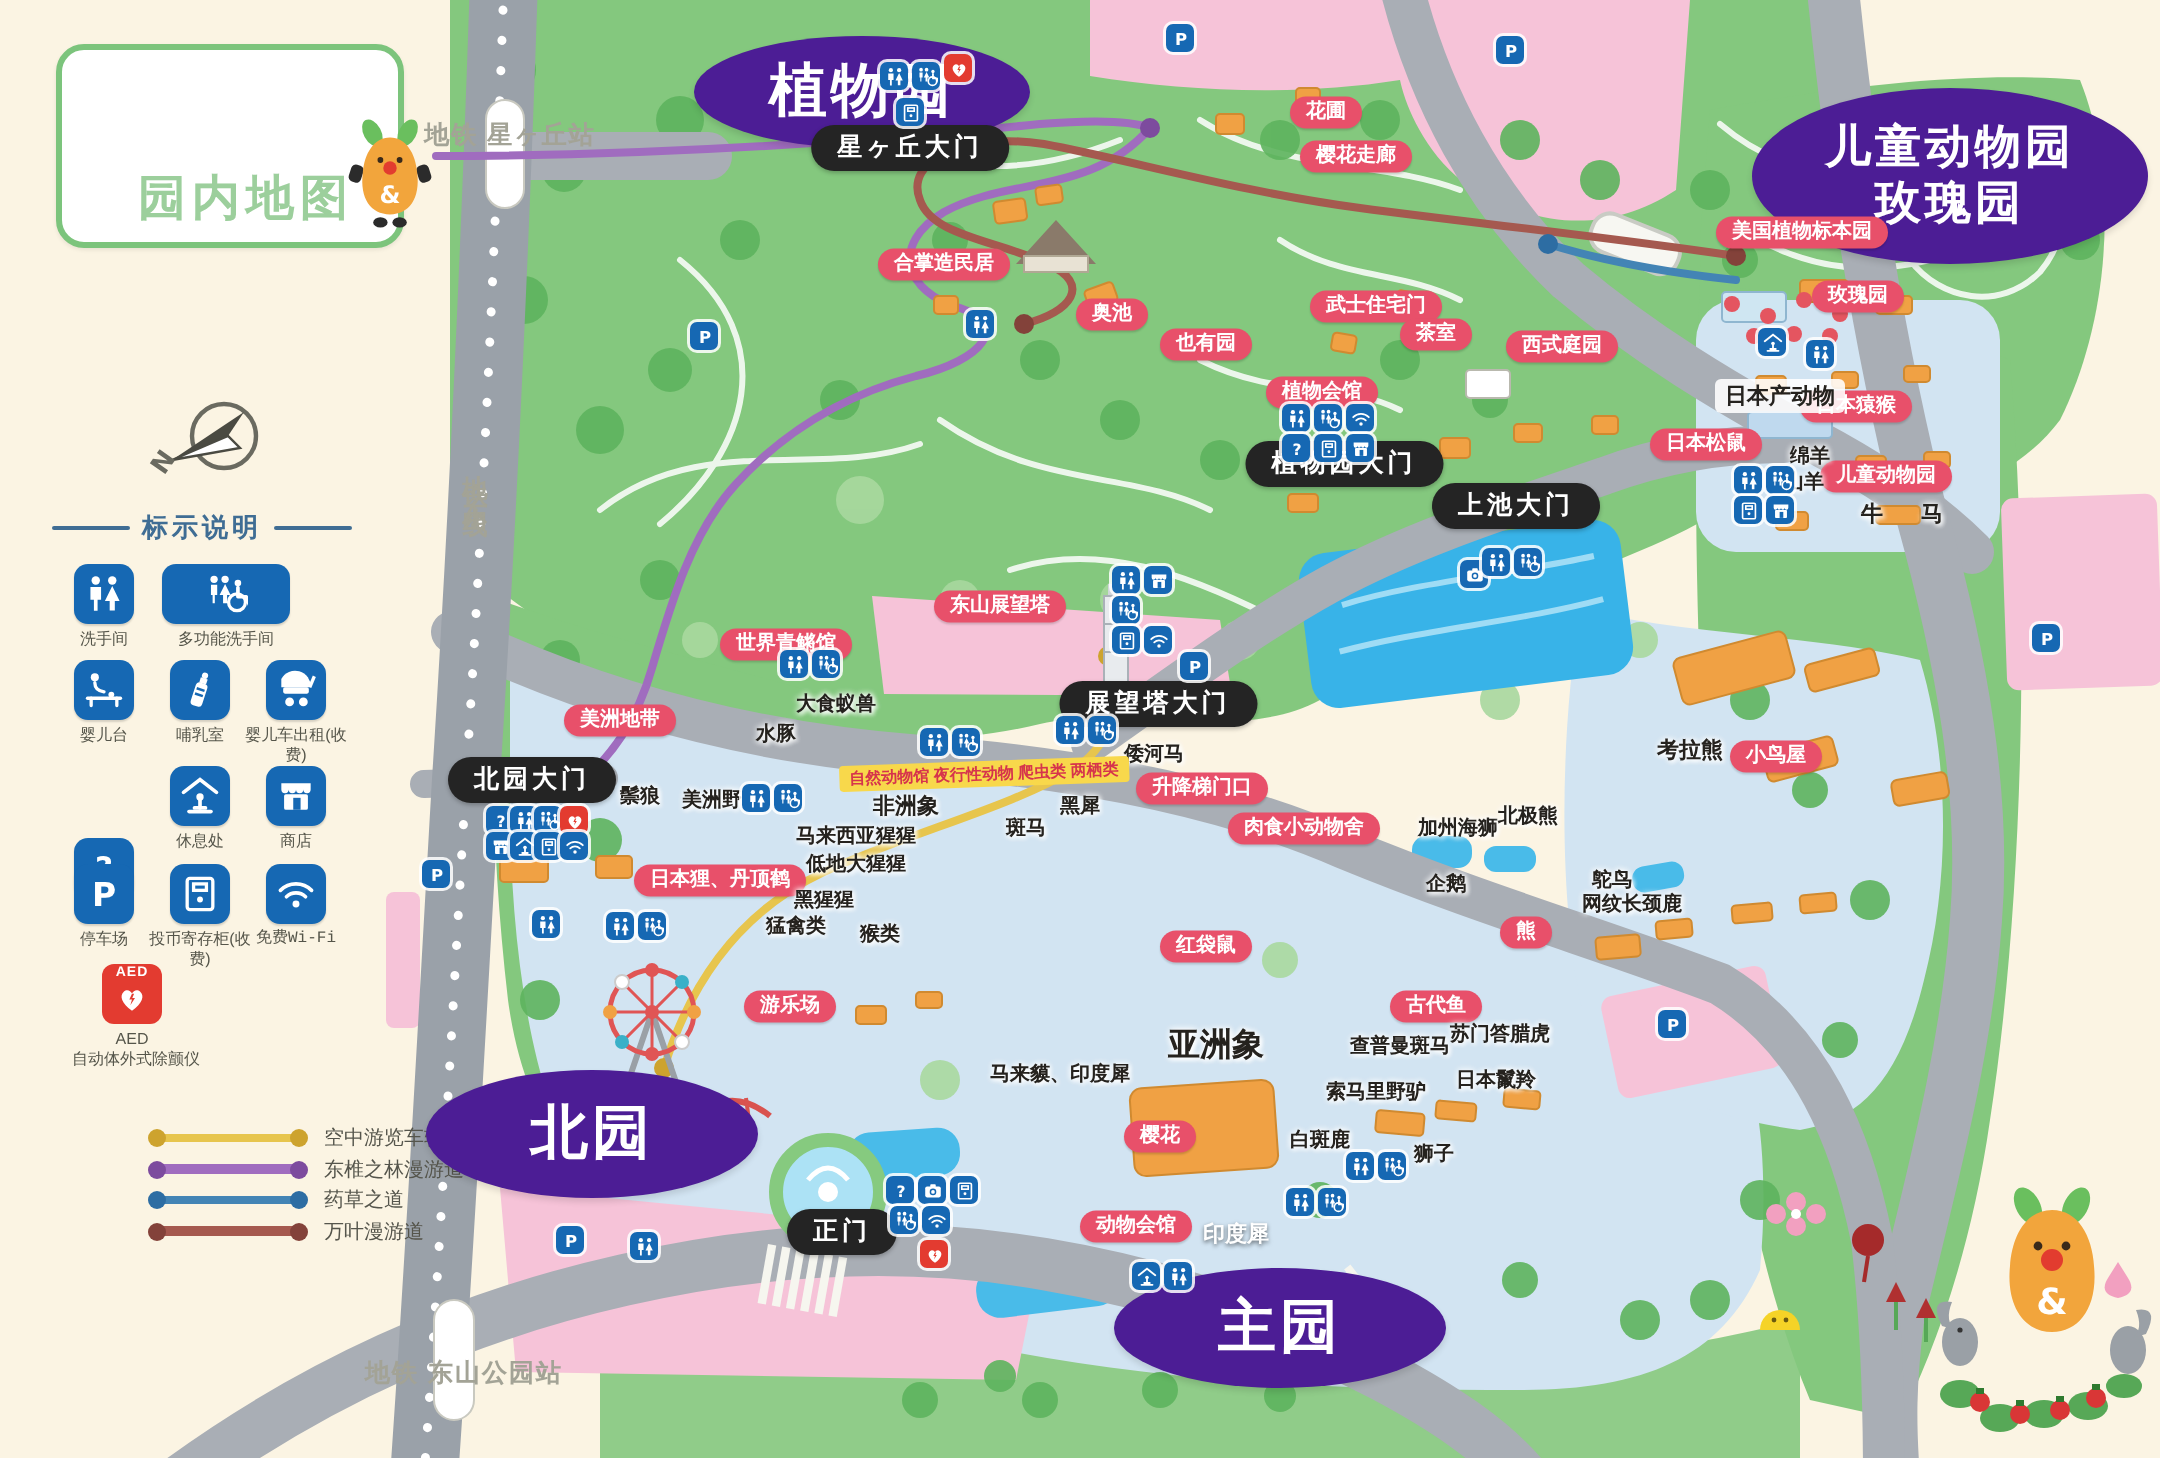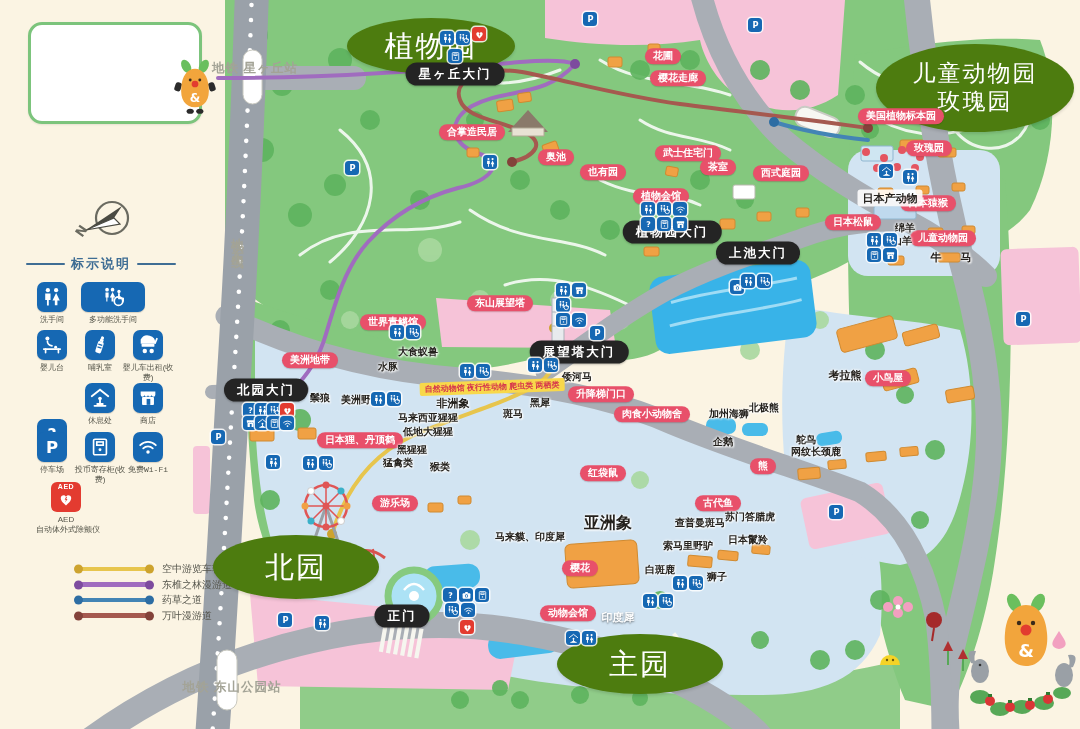--- a/index.html
+++ b/index.html
@@ -22,21 +22,21 @@
        margin:0 auto;box-shadow:0 1px 1px rgba(0,0,0,.15);}
   .lg-label{margin-top:3px;font-size:8px;line-height:1.2;color:#55554a;}
   .aed-box{width:30px;height:30px;background:#e33b30;border-radius:6px;margin:0 auto;position:relative;
            display:flex;flex-direction:column;align-items:center;justify-content:flex-start;}
   .aed-box .aed-word{font-size:7px;font-weight:bold;color:#fff;margin-top:1px;letter-spacing:.5px;}
   .route-row{position:absolute;display:flex;align-items:center;}
   .rline{position:relative;width:72px;height:4.5px;border-radius:3px;}
   .rdot{position:absolute;top:50%;width:9px;height:9px;border-radius:50%;transform:translateY(-50%);}
   .route-label{margin-left:12px;font-size:10px;color:#55554c;}
   
-  .badge{position:absolute;transform:translate(-50%,-50%);background:#4d7c0f;color:#fff;font-weight:normal;
+  .badge{position:absolute;transform:translate(-50%,-50%);background:#4c1d95;color:#fff;font-weight:bold;
          border-radius:50%;display:flex;align-items:center;justify-content:center;text-align:center;
          white-space:pre-line;line-height:1.2;letter-spacing:2px;box-shadow:0 2px 3px rgba(0,0,0,.12);}
   .gate{position:absolute;transform:translate(-50%,-50%);background:#242424;color:#fff;font-size:12.5px;
         font-weight:bold;padding:3px 13px;border-radius:13px;white-space:nowrap;letter-spacing:2px;
         box-shadow:0 1px 2px rgba(0,0,0,.25);}
   .pill{position:absolute;transform:translate(-50%,-50%);background:#e8506a;color:#fff;font-size:10px;
         font-weight:bold;padding:2px 8px;border-radius:10px;white-space:nowrap;line-height:1.15;
         box-shadow:0 1px 1px rgba(0,0,0,.15);}
   .mlabel{position:absolute;transform:translate(-50%,-50%);color:#25221e;font-weight:bold;font-size:10px;
           white-space:nowrap;text-shadow:0 0 3px #fff,0 0 3px #fff,1px 1px 2px #fff;}
@@ -405,20 +405,21 @@
         </symbol>
       <symbol id="sg-aed" viewBox="0 0 24 24">
         <path d="M12,20.5 C5,15.5 3.5,10.5 6.5,7.8 C8.6,6 11,7 12,9 C13,7 15.4,6 17.5,7.8 C20.5,10.5 19,15.5 12,20.5 Z" fill="#fff"></path>
         <polygon points="12,9.2 10.2,13 12,13 10.9,16.8 14,12 12.2,12 13.4,9.2" fill="#e33b30"></polygon>
         </symbol>
     </defs>
   </svg>
 
   <div id="left-panel">
     <div class="title-card">
+      <div class="title-text">园内地图</div>
       <svg class="title-mascot" width="48" height="62" viewBox="0 0 60 74">
         <ellipse cx="19" cy="10" rx="5.5" ry="9" fill="#6abf5e" transform="rotate(-28 19 10)"></ellipse>
         <ellipse cx="41" cy="10" rx="5.5" ry="9" fill="#6abf5e" transform="rotate(28 41 10)"></ellipse>
         <rect x="5" y="30" width="8" height="11" rx="3" fill="#2b2b2b" transform="rotate(18 9 35)"></rect>
         <rect x="47" y="30" width="8" height="11" rx="3" fill="#2b2b2b" transform="rotate(-18 51 35)"></rect>
         <path d="M30,13 C20,13 14,23 13,35 C11,51 18,61 30,61 C42,61 49,51 47,35 C46,23 40,13 30,13 Z" fill="#f2a53c"></path>
         <circle cx="24" cy="27" r="1.8" fill="#3a2a1a"></circle>
           <circle cx="36" cy="27" r="1.8" fill="#3a2a1a"></circle>
         <circle cx="30" cy="32" r="4.2" fill="#e23c2f"></circle>
         <text x="30" y="54" text-anchor="middle" font-size="15" font-weight="bold" fill="#fff" font-family="DejaVu Sans, sans-serif">&amp;</text>
@@ -579,21 +580,21 @@
       <div class="badge" style="left: 431px; top: 46px; width: 168px; height: 56px; font-size: 29px;">植物园</div>
       <div class="badge" style="left: 975px; top: 88px; width: 198px; height: 88px; font-size: 23px;">儿童动物园
 玫瑰园</div>
       <div class="badge" style="left: 296px; top: 567px; width: 166px; height: 64px; font-size: 29px;">北园</div>
       <div class="badge" style="left: 640px; top: 664px; width: 166px; height: 60px; font-size: 29px;">主园</div>
       <div class="gate" style="left: 455px; top: 74px;">星ヶ丘大门</div>
       <div class="gate" style="left: 672px; top: 232px;">植物园大门</div>
       <div class="gate" style="left: 758px; top: 253px; text-align: center;">上池大门</div>
       <div class="gate" style="left: 579px; top: 352px;">展望塔大门</div>
       <div class="gate" style="left: 266px; top: 390px;">北园大门</div>
-      <div class="gate" style="left: 402px; top: 616px;">正门</div>
+      <div class="gate" style="left: 421px; top: 616px;">正门</div>
       <div class="pill" style="left: 663px; top: 56px;">花圃</div>
       <div class="pill" style="left: 678px; top: 78px;">樱花走廊</div>
       <div class="pill" style="left: 472px; top: 132px;">合掌造民居</div>
       <div class="pill" style="left: 556px; top: 157px;">奥池</div>
       <div class="pill" style="left: 603px; top: 172px;">也有园</div>
       <div class="pill" style="left: 688px; top: 153px;">武士住宅门</div>
       <div class="pill" style="left: 718px; top: 167px;">茶室</div>
       <div class="pill" style="left: 781px; top: 173px;">西式庭园</div>
       <div class="pill" style="left: 661px; top: 196px;">植物会馆</div>
       <div class="pill" style="left: 901px; top: 116px;">美国植物标本园</div>

